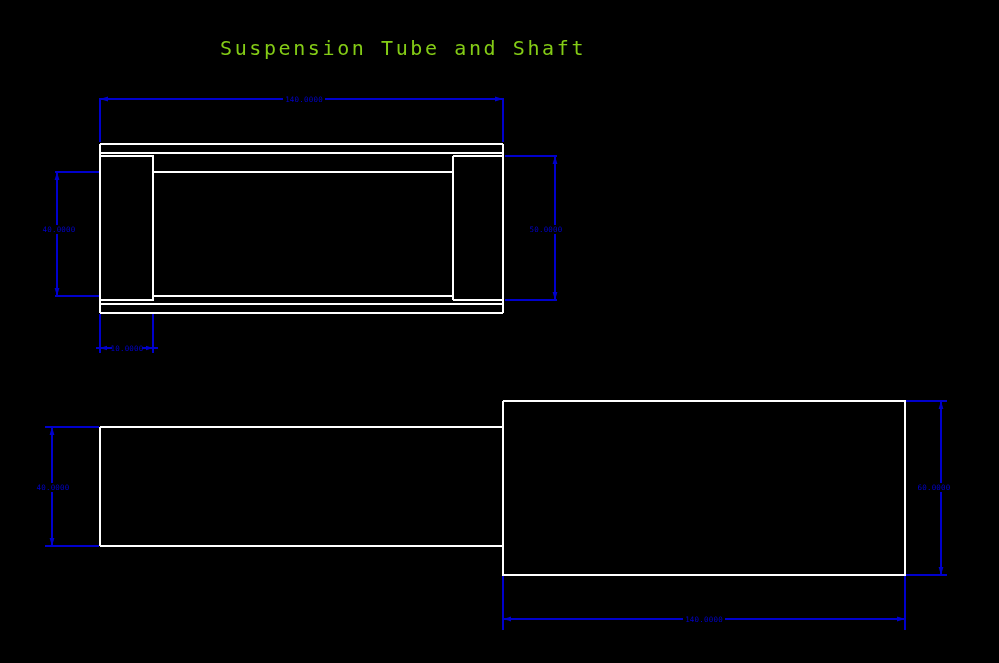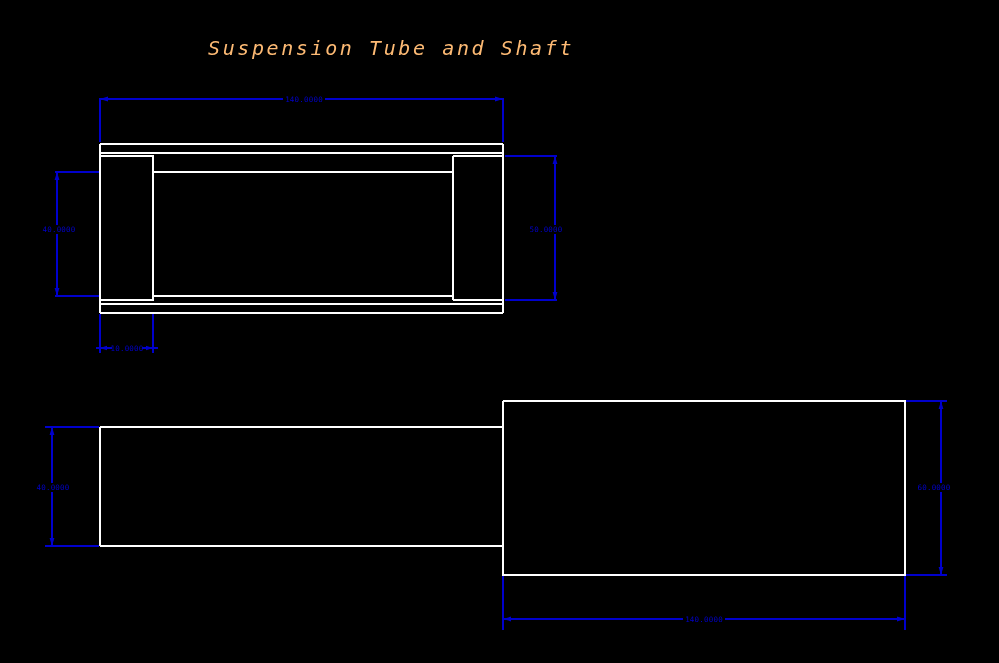--- a/index.html
+++ b/index.html
@@ -57,29 +57,28 @@
     dominant-baseline: middle;
   }
   .dim-text-h {
     text-anchor: middle;
   }
   .dim-text-v {
     text-anchor: middle;
   }
   .title-text {
     position: absolute;
-    left: 208px;
+    left: 220px;
     top: 36px;
-    color: #fdba74;
+    color: #84cc16;
     font-family: "DejaVu Sans Mono", monospace;
     font-size: 20px;
     font-weight: 300;
     letter-spacing: 2.6px;
     white-space: nowrap;
-    font-style: italic;
     -webkit-font-smoothing: antialiased;
   }
 </style>
 </head>
 <body>
 
 <div id="cad-canvas">
 
   <div class="title-text">Suspension Tube and Shaft</div>
 

